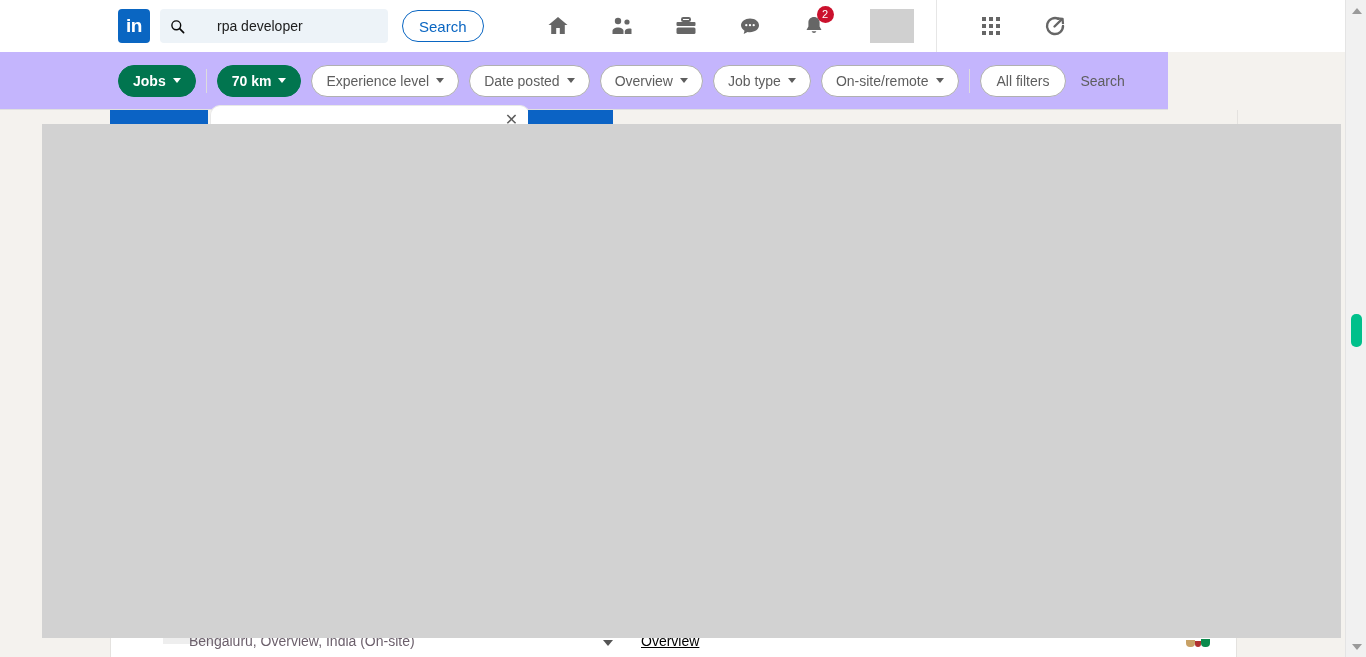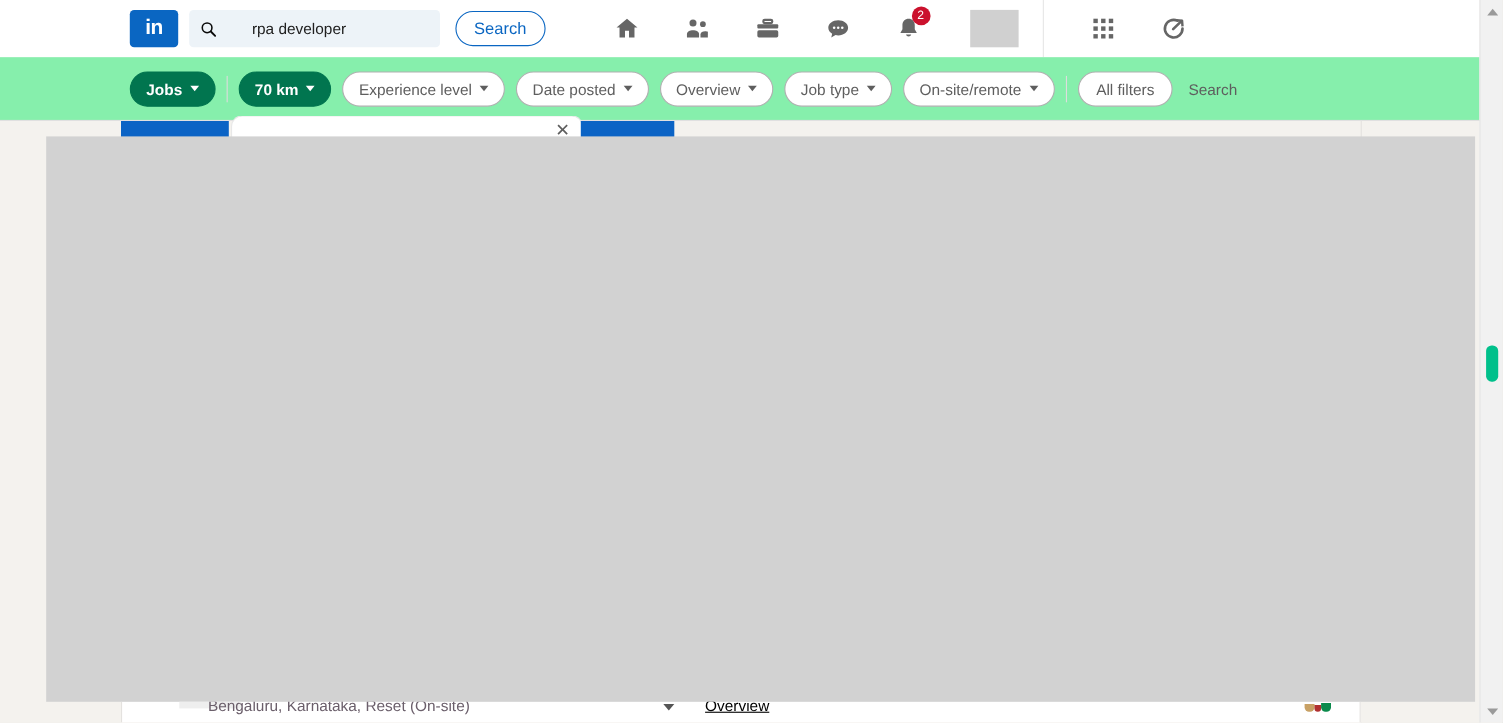--- a/index.html
+++ b/index.html
@@ -12,21 +12,21 @@
   #screen { position: relative; width: 1366px; height: 657px; background: #F4F2EE; }
 
   
   .topnav {
     position: absolute; left: 0; top: 0; width: 1345px; height: 52px;
     background: #ffffff; display: flex; align-items: center;
   }
   .nav-inner { display: flex; align-items: center; width: 100%; padding-left: 118px; }
 
   .li-logo {
-    width: 44px; height: 34px; background: #0A66C2; border-radius: 4px;
+    width: 32px; height: 34px; background: #0A66C2; border-radius: 4px;
     display: flex; align-items: center; justify-content: center;
     color: #fff; font-weight: bold; font-size: 19px; letter-spacing: -0.5px;
     font-family: "Liberation Sans", sans-serif;
   }
 
   .search-field {
     height: 34px; background: #EDF3F8; border-radius: 4px;
     display: flex; align-items: center; padding: 0 10px; margin-left: 10px;
   }
   .search-field.keywords { width: 228px; gap: 24px; }
@@ -58,22 +58,22 @@
     text-align: center; padding: 0 4px; font-family: "Liberation Sans", sans-serif;
   }
   .avatar-box { width: 44px; height: 34px; background: #D0D0D0; margin-left: 24px; }
   .nav-divider { width: 1px; height: 52px; background: #E6E6E6; margin-left: 22px; }
 
   .grid-icon { display: grid; grid-template-columns: repeat(3, 4px); gap: 3px; }
   .grid-icon i { width: 4px; height: 4px; background: #666; display: block; }
 
   
   .filterbar {
-    position: absolute; left: 0; top: 52px; width: 1345px; height: 58px;
-    background: #86efac; border-bottom: 1px solid #E0E0E0;
+    position: absolute; left: 0; top: 52px; width: 1168px; height: 58px;
+    background: #c4b5fd; border-bottom: 1px solid #E0E0E0;
     display: flex; align-items: center; padding-left: 118px;
   }
   .pill {
     height: 32px; border-radius: 16px; padding: 0 14px;
     display: inline-flex; align-items: center; gap: 7px;
     font-size: 14px; font-family: "Liberation Sans", sans-serif;
     cursor: pointer; white-space: nowrap;
   }
   .pill.active { background: #01754F; color: #fff; border: 1px solid #01754F; font-weight: bold; }
   .pill.plain { background: #fff; color: #5E5E5E; border: 1px solid #B0B0B0; }
@@ -327,21 +327,21 @@
   <div class="blue-bar left"></div>
   <div class="blue-bar right"></div>
 
   <div class="close-x">✕</div>
 
   <div class="gray-overlay"></div>
 
   <div class="bottom-strip">
     <div class="job-card">
       <div class="job-logo-sq"></div>
-      <div class="job-loc-text">Bengaluru, Karnataka, Reset (On-site)</div>
+      <div class="job-loc-text">Bengaluru, Overview, India (On-site)</div>
       <div class="job-caret"></div>
       <div class="overview-link">Overview</div>
       <div class="color-blob">
         <span class="b1"></span>
           <span class="b2"></span>
           <span class="b3"></span>
       </div>
     </div>
   </div>
 

